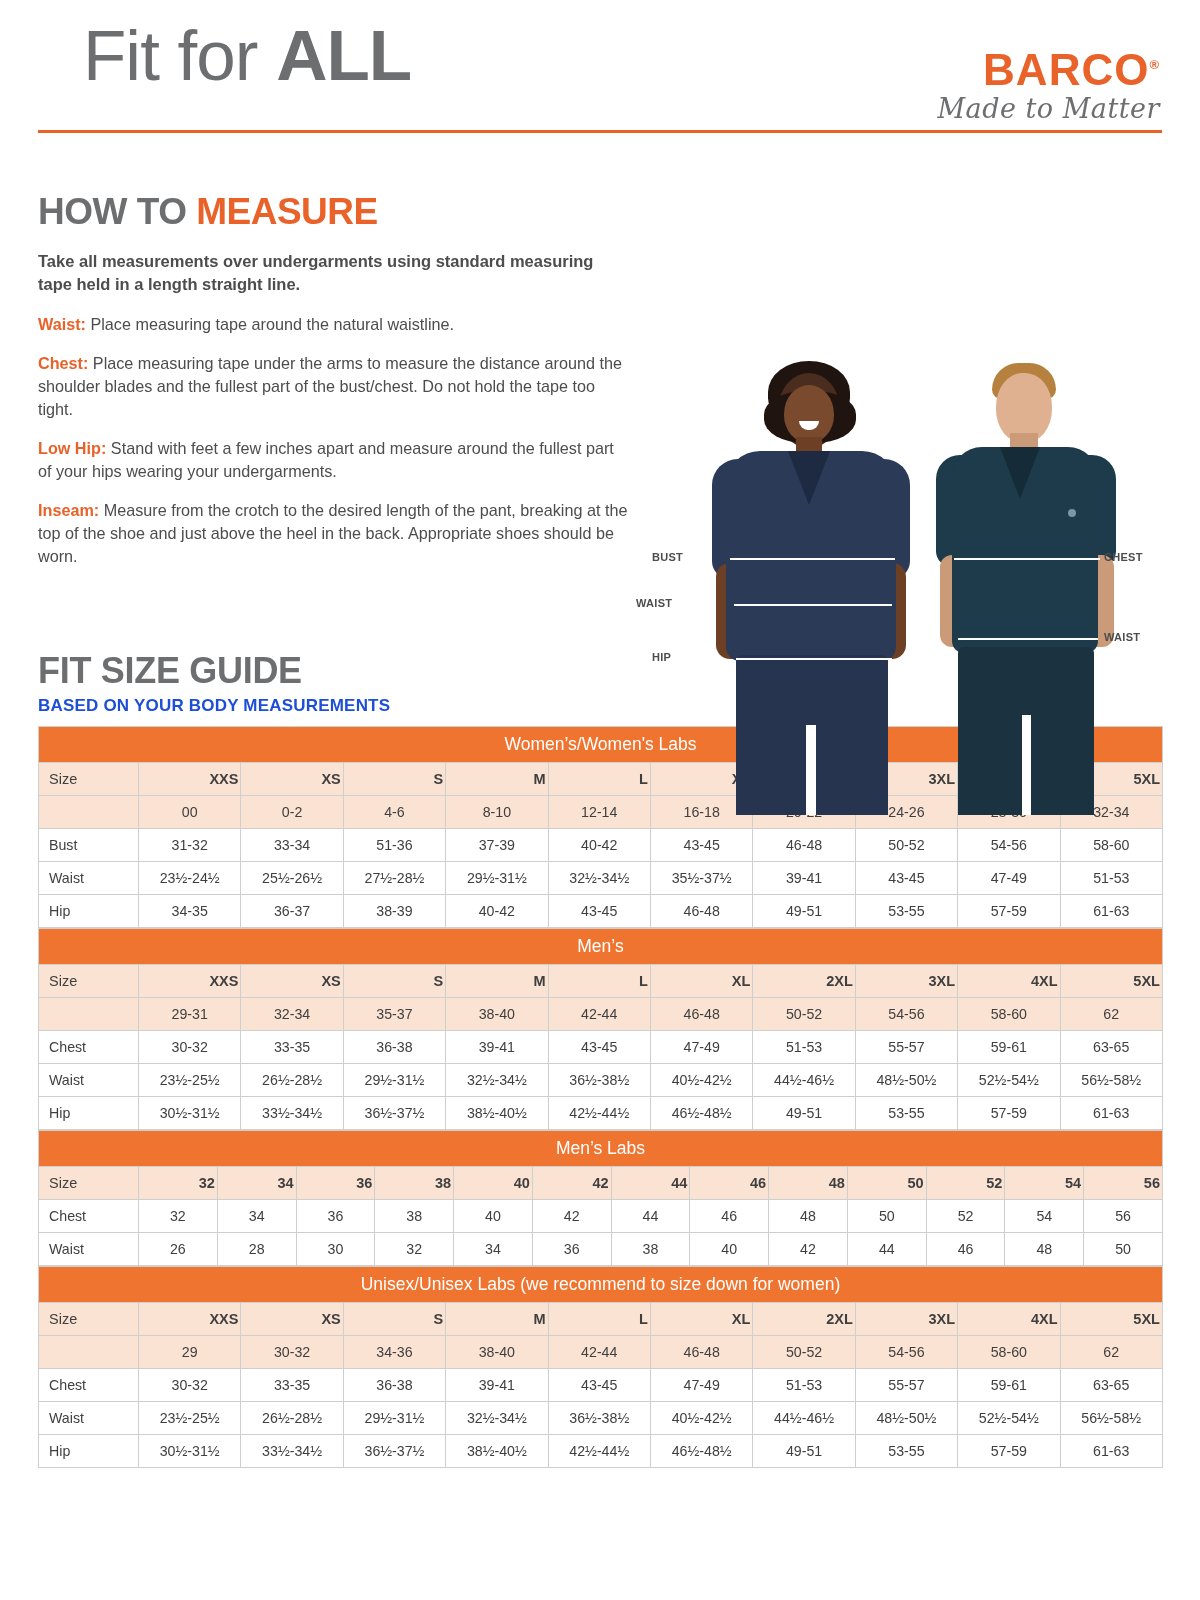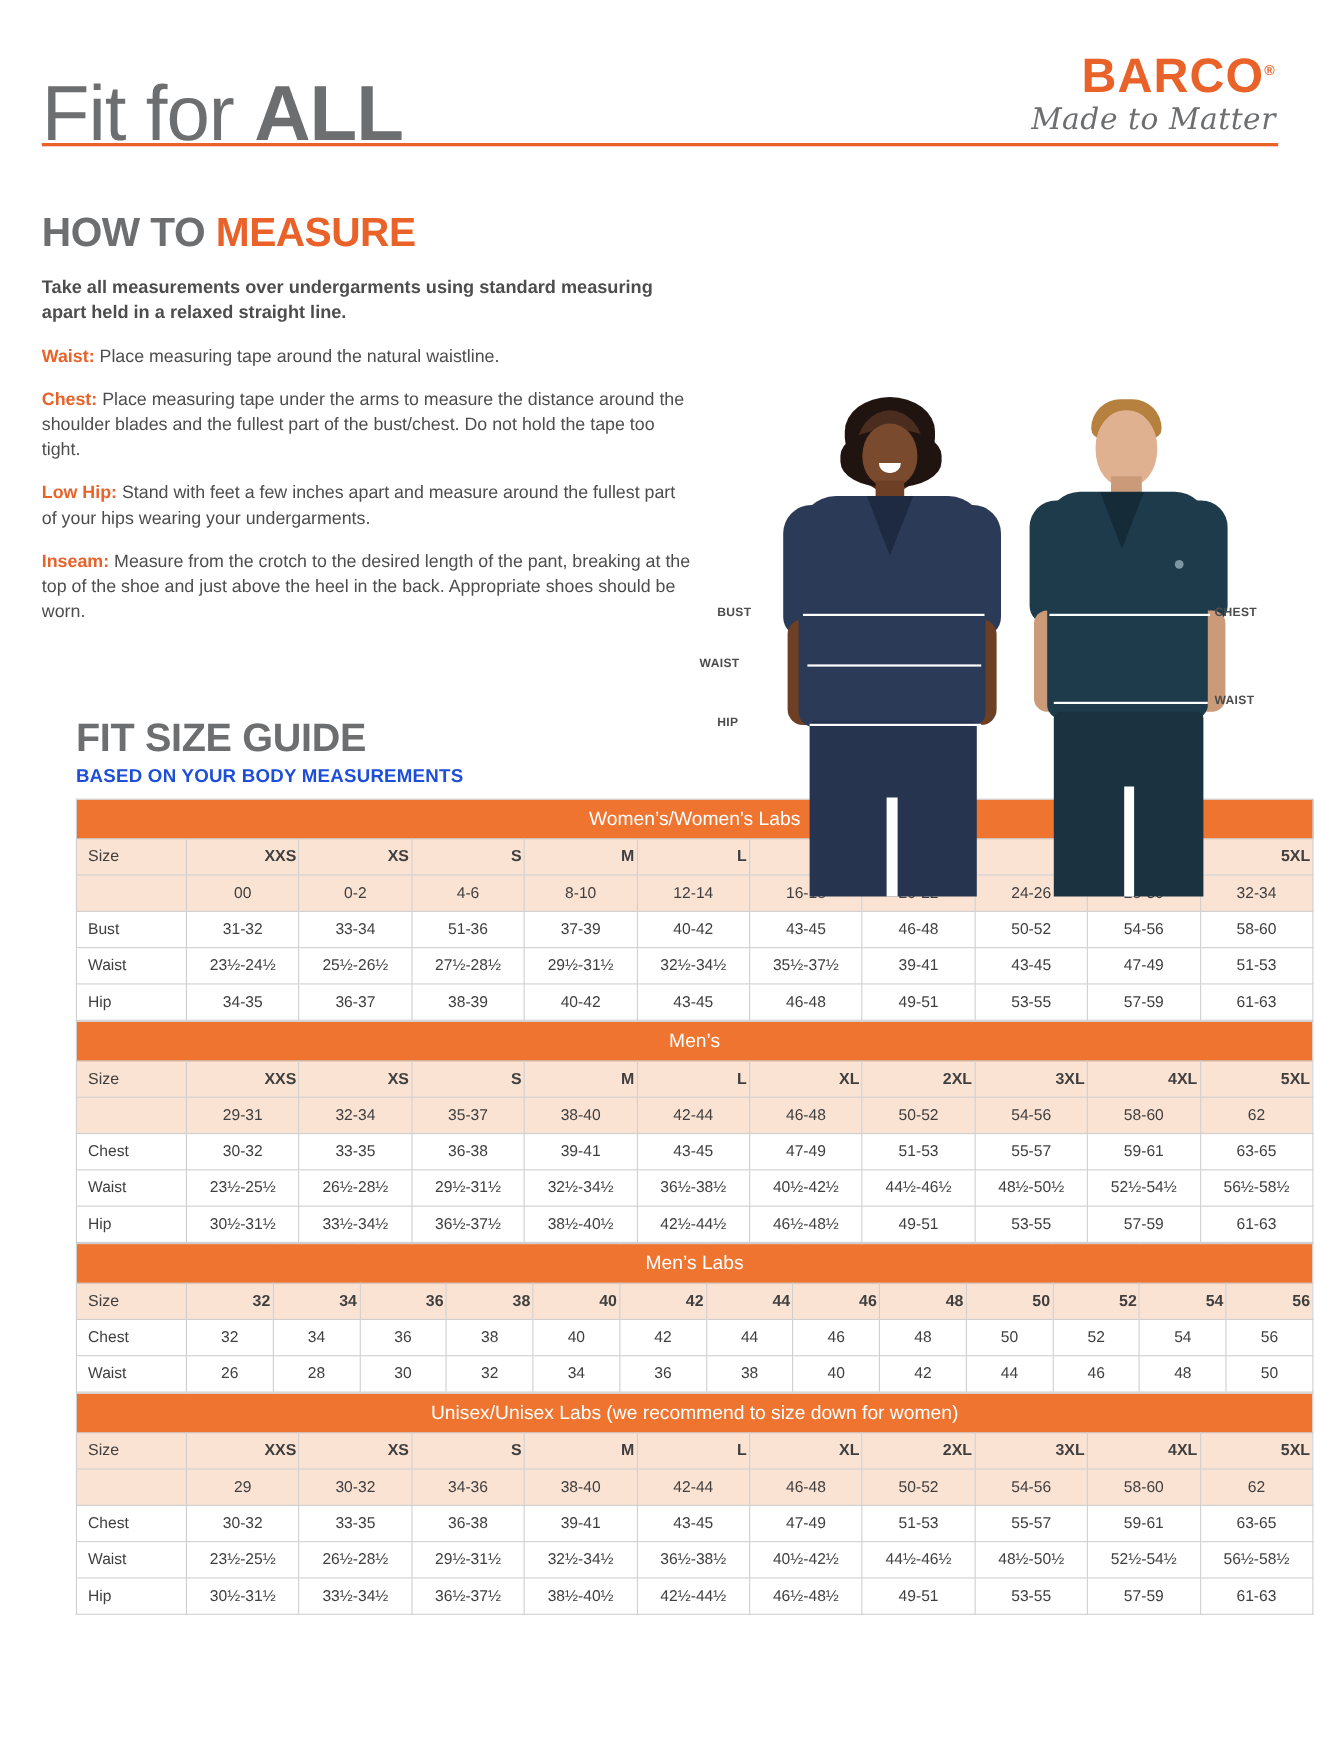--- a/index.html
+++ b/index.html
@@ -9,21 +9,21 @@
     height: 1600px;
     background: #ffffff;
     font-family: "Liberation Sans", sans-serif;
     color: #4d4d4d;
     position: relative;
     overflow: hidden;
   }
   .page { position: relative; width: 1200px; height: 1600px; padding: 0 38px; }
 
   
-  .header { position: relative; padding-top: 68px; height: 120px; }
+  .header { position: relative; padding-top: 20px; height: 120px; margin-left: 45px; }
   .header-title {
     font-size: 71px;
     color: #6d6e70;
     font-weight: 300;
     letter-spacing: -1px;
     line-height: 1;
     margin: 0;
   }
   .header-title b { font-weight: 700; }
   .brand { position: absolute; right: 2px; top: 48px; text-align: right; }
@@ -184,21 +184,21 @@
     <h1 class="header-title"><span>Fit for </span><b>ALL</b></h1>
     <div class="brand">
       <div class="brand-name"><span>BARCO</span><sup>®</sup></div>
       <div class="brand-tag">Made to Matter</div>
     </div>
   </div>
   <div class="rule"></div>
 
   <div class="measure-col">
     <h2 class="h2"><span>HOW TO </span><span class="accent">MEASURE</span></h2>
-    <p class="intro">Take all measurements over undergarments using standard measuring apart held in a relaxed straight line.</p>
+    <p class="intro">Take all measurements over undergarments using standard measuring tape held in a length straight line.</p>
 
     <p class="m-item"><span class="lbl">Waist:</span><span> Place measuring tape around the natural waistline.</span></p>
     <p class="m-item"><span class="lbl">Chest:</span><span> Place measuring tape under the arms to measure the distance around the shoulder blades and the fullest part of the bust/chest. Do not hold the tape too tight.</span></p>
     <p class="m-item"><span class="lbl">Low Hip:</span><span> Stand with feet a few inches apart and measure around the fullest part of your hips wearing your undergarments.</span></p>
     <p class="m-item"><span class="lbl">Inseam:</span><span> Measure from the crotch to the desired length of the pant, breaking at the top of the shoe and just above the heel in the back. Appropriate shoes should be worn.</span></p>
   </div>
 
   <div class="models">
 
     <div class="w-hair"></div>
@@ -235,21 +235,21 @@
     <div class="meas-line" style="left:254px; top:203px; width:146px;"></div>
     <div class="meas-line" style="left:258px; top:283px; width:140px;"></div>
 
     <div class="model-label" style="left:-48px; top:196px;">BUST</div>
     <div class="model-label" style="left:-64px; top:242px;">WAIST</div>
     <div class="model-label" style="left:-48px; top:296px;">HIP</div>
     <div class="model-label" style="left:404px; top:196px;">CHEST</div>
     <div class="model-label" style="left:404px; top:276px;">WAIST</div>
   </div>
 
-  <div style="margin-top:82px;margin-left:31px;">
+  <div style="margin-top:82px;">
     <h2 class="guide-title">FIT SIZE GUIDE</h2>
     <div class="guide-sub">BASED ON YOUR BODY MEASUREMENTS</div>
     <div id="tables-root">
         <table class="size">
           <colgroup>
             <col style="width: 100px;">
             <col style="width: 102.4px;">
             <col style="width: 102.4px;">
             <col style="width: 102.4px;">
             <col style="width: 102.4px;">

